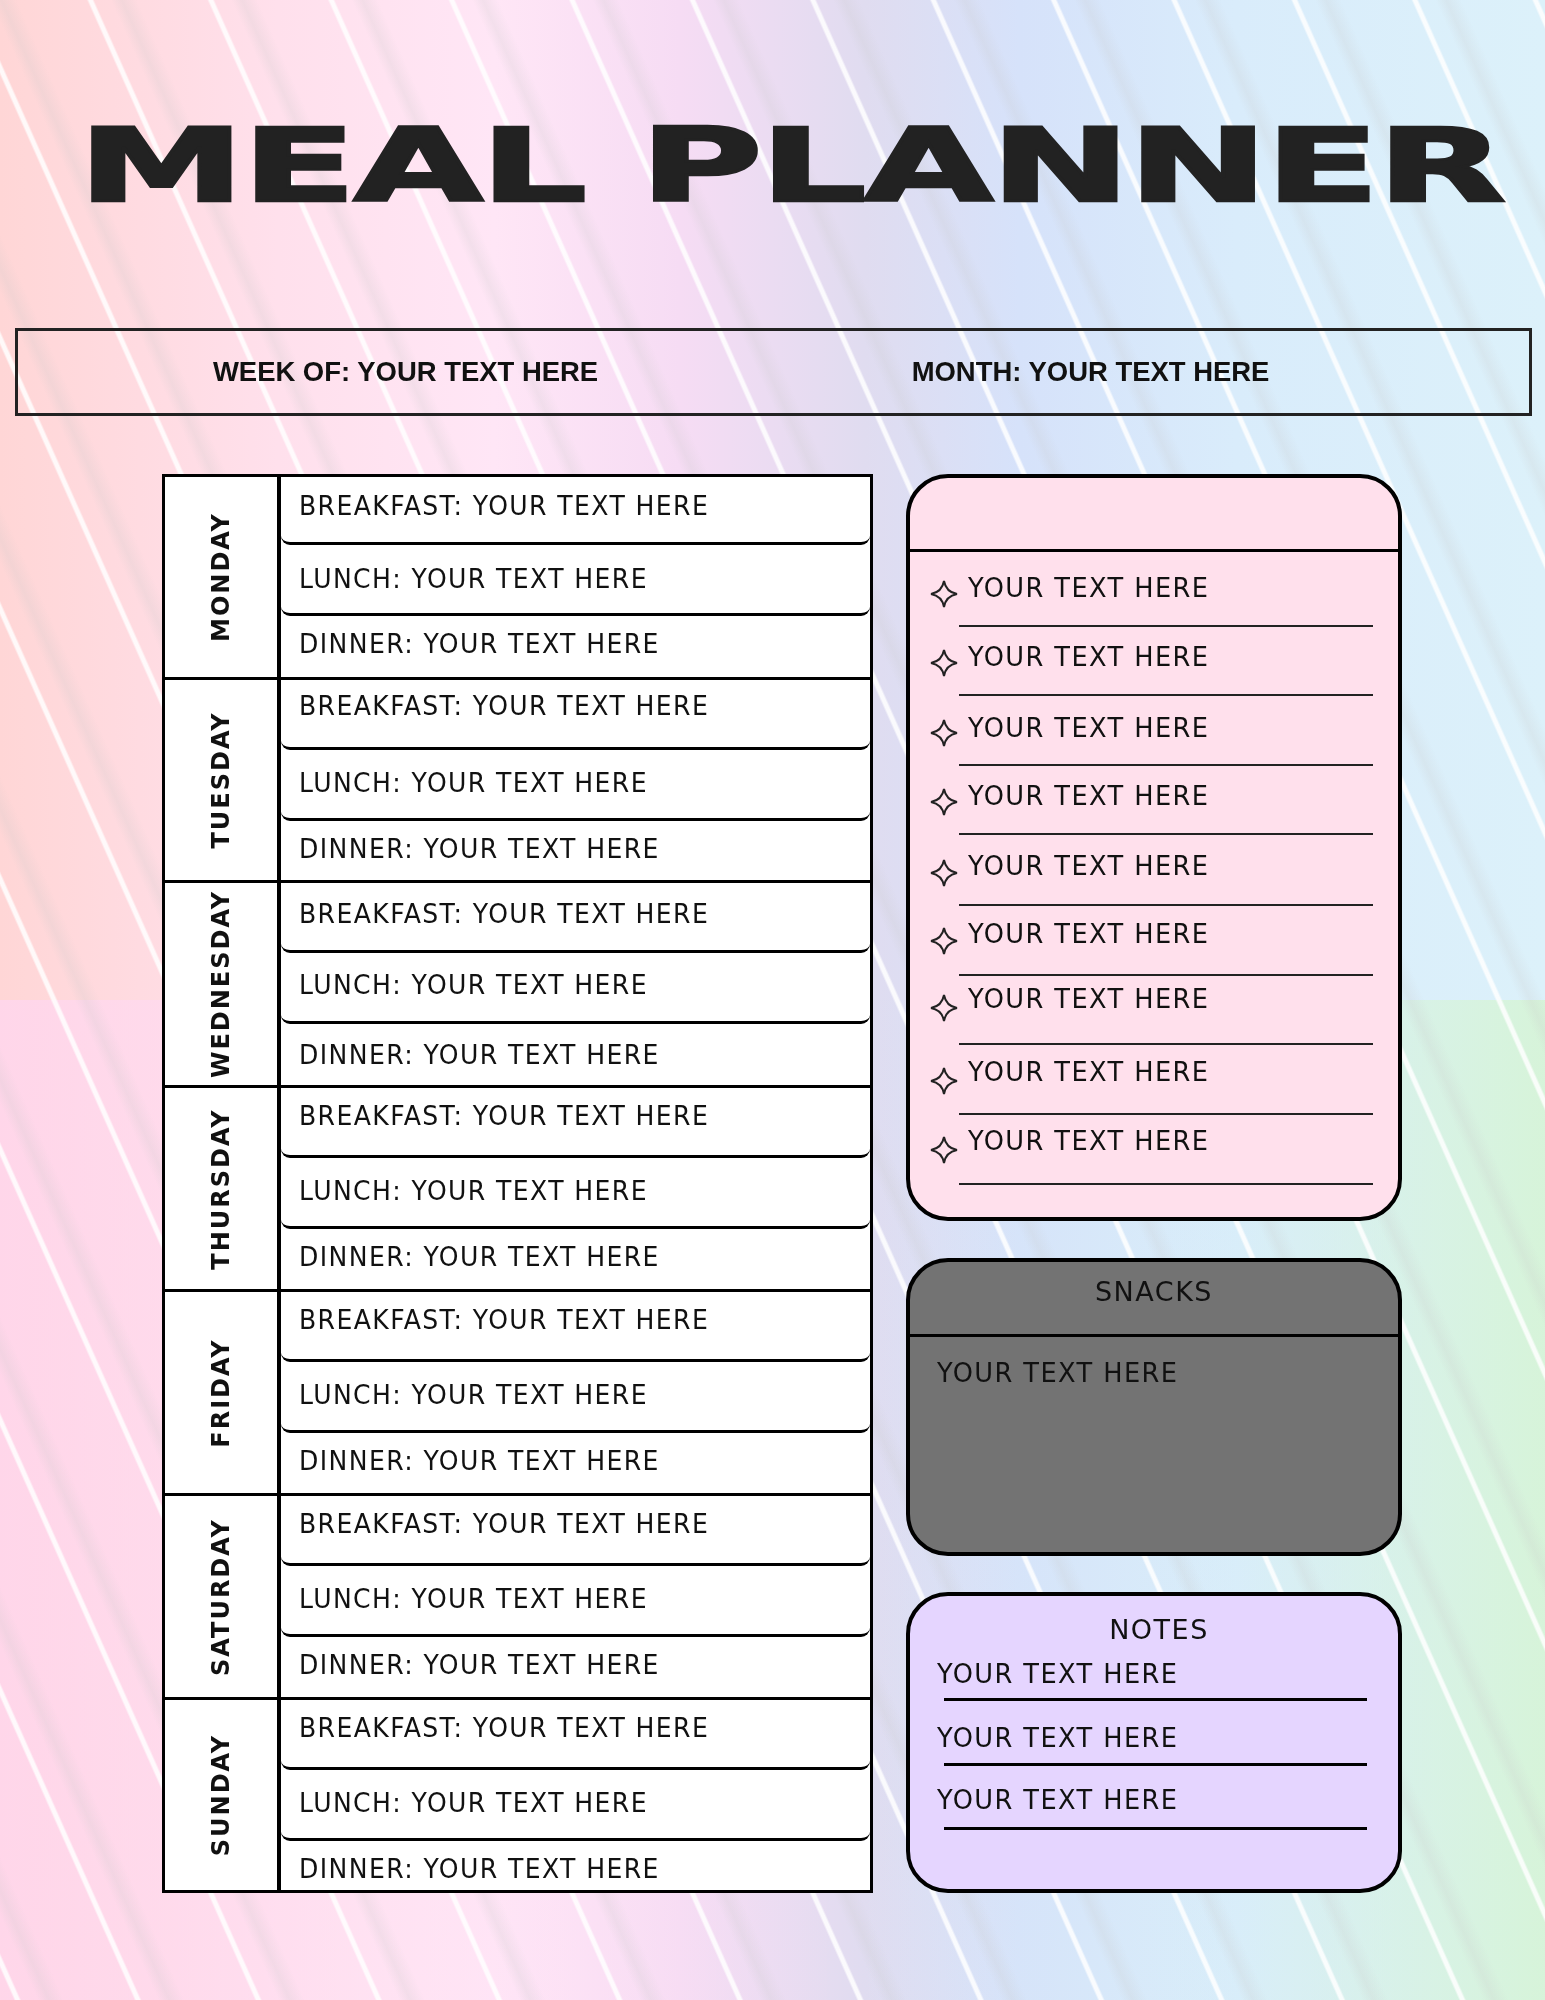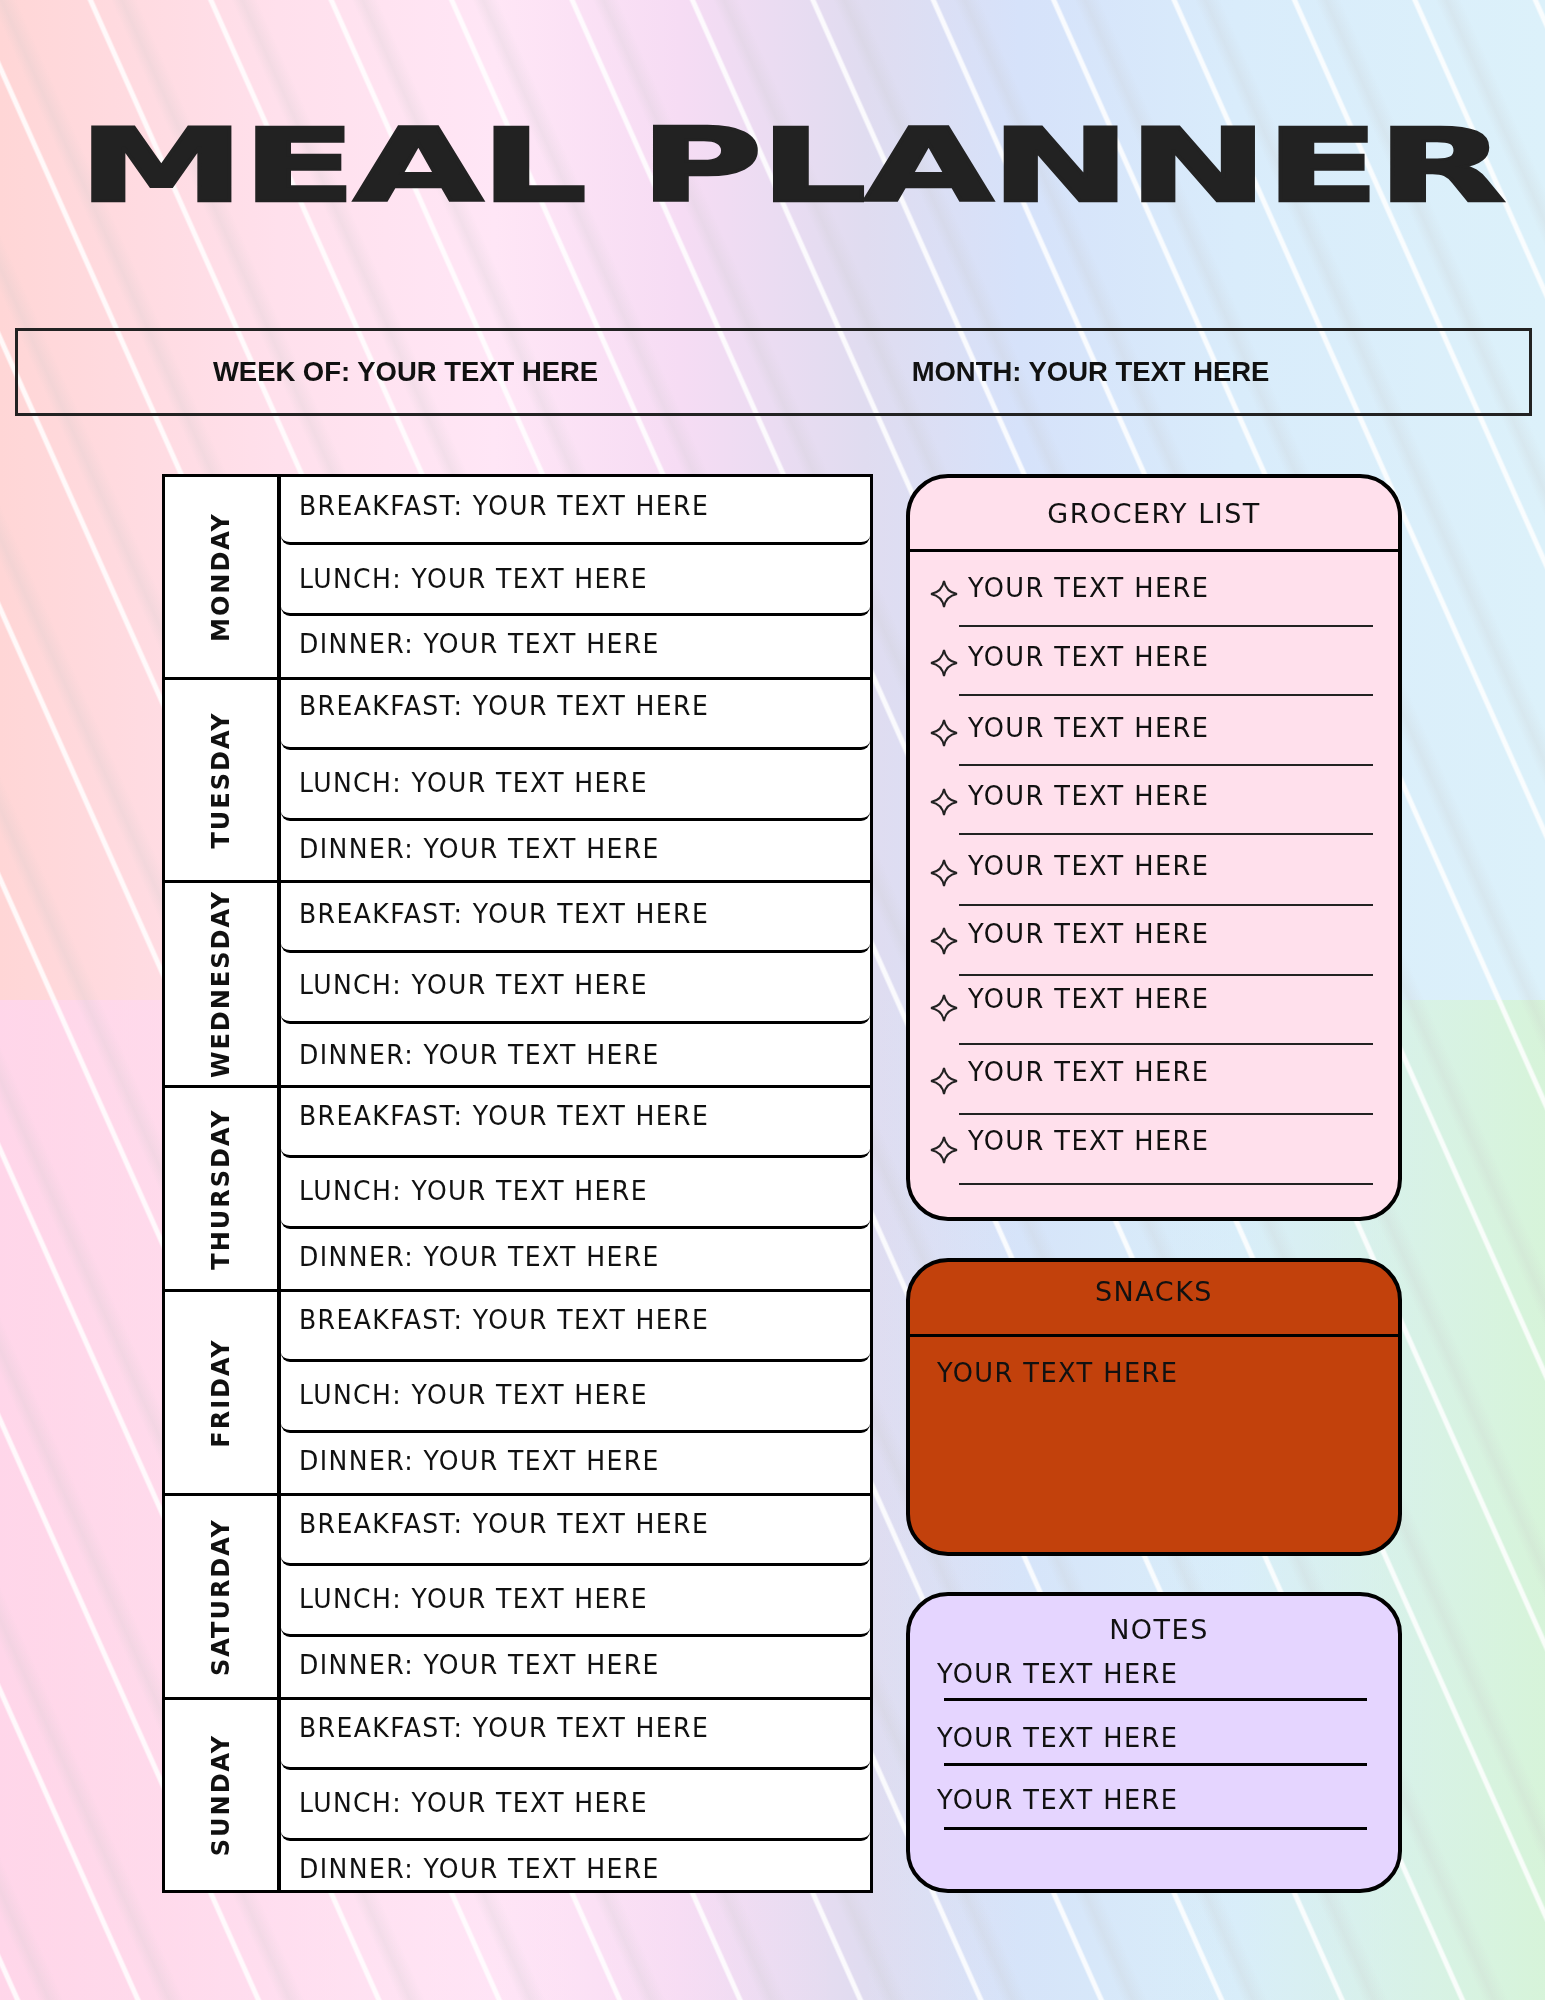--- a/index.html
+++ b/index.html
@@ -154,21 +154,21 @@
       font-size: 27px;
       letter-spacing: 1.5px;
       color: #111;
     }
     .card-divider {
       position: absolute;
       left: 0; right: 0; height: 0;
       border-top: 3px solid #000;
     }
     .grocery { top: 474px; height: 747px; background: #ffe0ec; }
-    .snacks  { top: 1258px; height: 298px; background: #c2410c; }
+    .snacks  { top: 1258px; height: 298px; background: #737373; }
     .notes   { top: 1592px; height: 301px; background: #e5d5ff; }
 
     .grocery-item {
       position: absolute;
       left: 0; right: 0; height: 70px;
     }
     .sparkle {
       position: absolute;
       left: 19px;
       width: 30px; height: 30px;
@@ -332,21 +332,20 @@
     <div class="meal-cell" style="top:70px;height:71px;">
         <span class="meal-text" style="line-height:66px;">LUNCH: YOUR TEXT HERE</span>
       </div>
     <div class="meal-cell last" style="top:141px;height:52px;">
         <span class="meal-text" style="line-height:56px;">DINNER: YOUR TEXT HERE</span>
       </div>
   </div>
 </div>
 
 <div class="card grocery">
-  <div class="card-title" style="top:20px;">GROCERY LIST</div>
   <div class="card-divider" style="top:71px;"></div>
 
   <div class="grocery-item" style="top:80px;">
     <svg class="sparkle" style="top:21px;" viewBox="0 0 30 30">
         <path d="M15 2 Q17 13 28 15 Q17 17 15 28 Q13 17 2 15 Q13 13 15 2 Z" fill="none" stroke="#222" stroke-width="2"></path>
       </svg>
     <span class="grocery-text" style="top:14px;">YOUR TEXT HERE</span>
     <div class="grocery-line" style="top:67px;"></div>
   </div>
   <div class="grocery-item" style="top:150px;">

